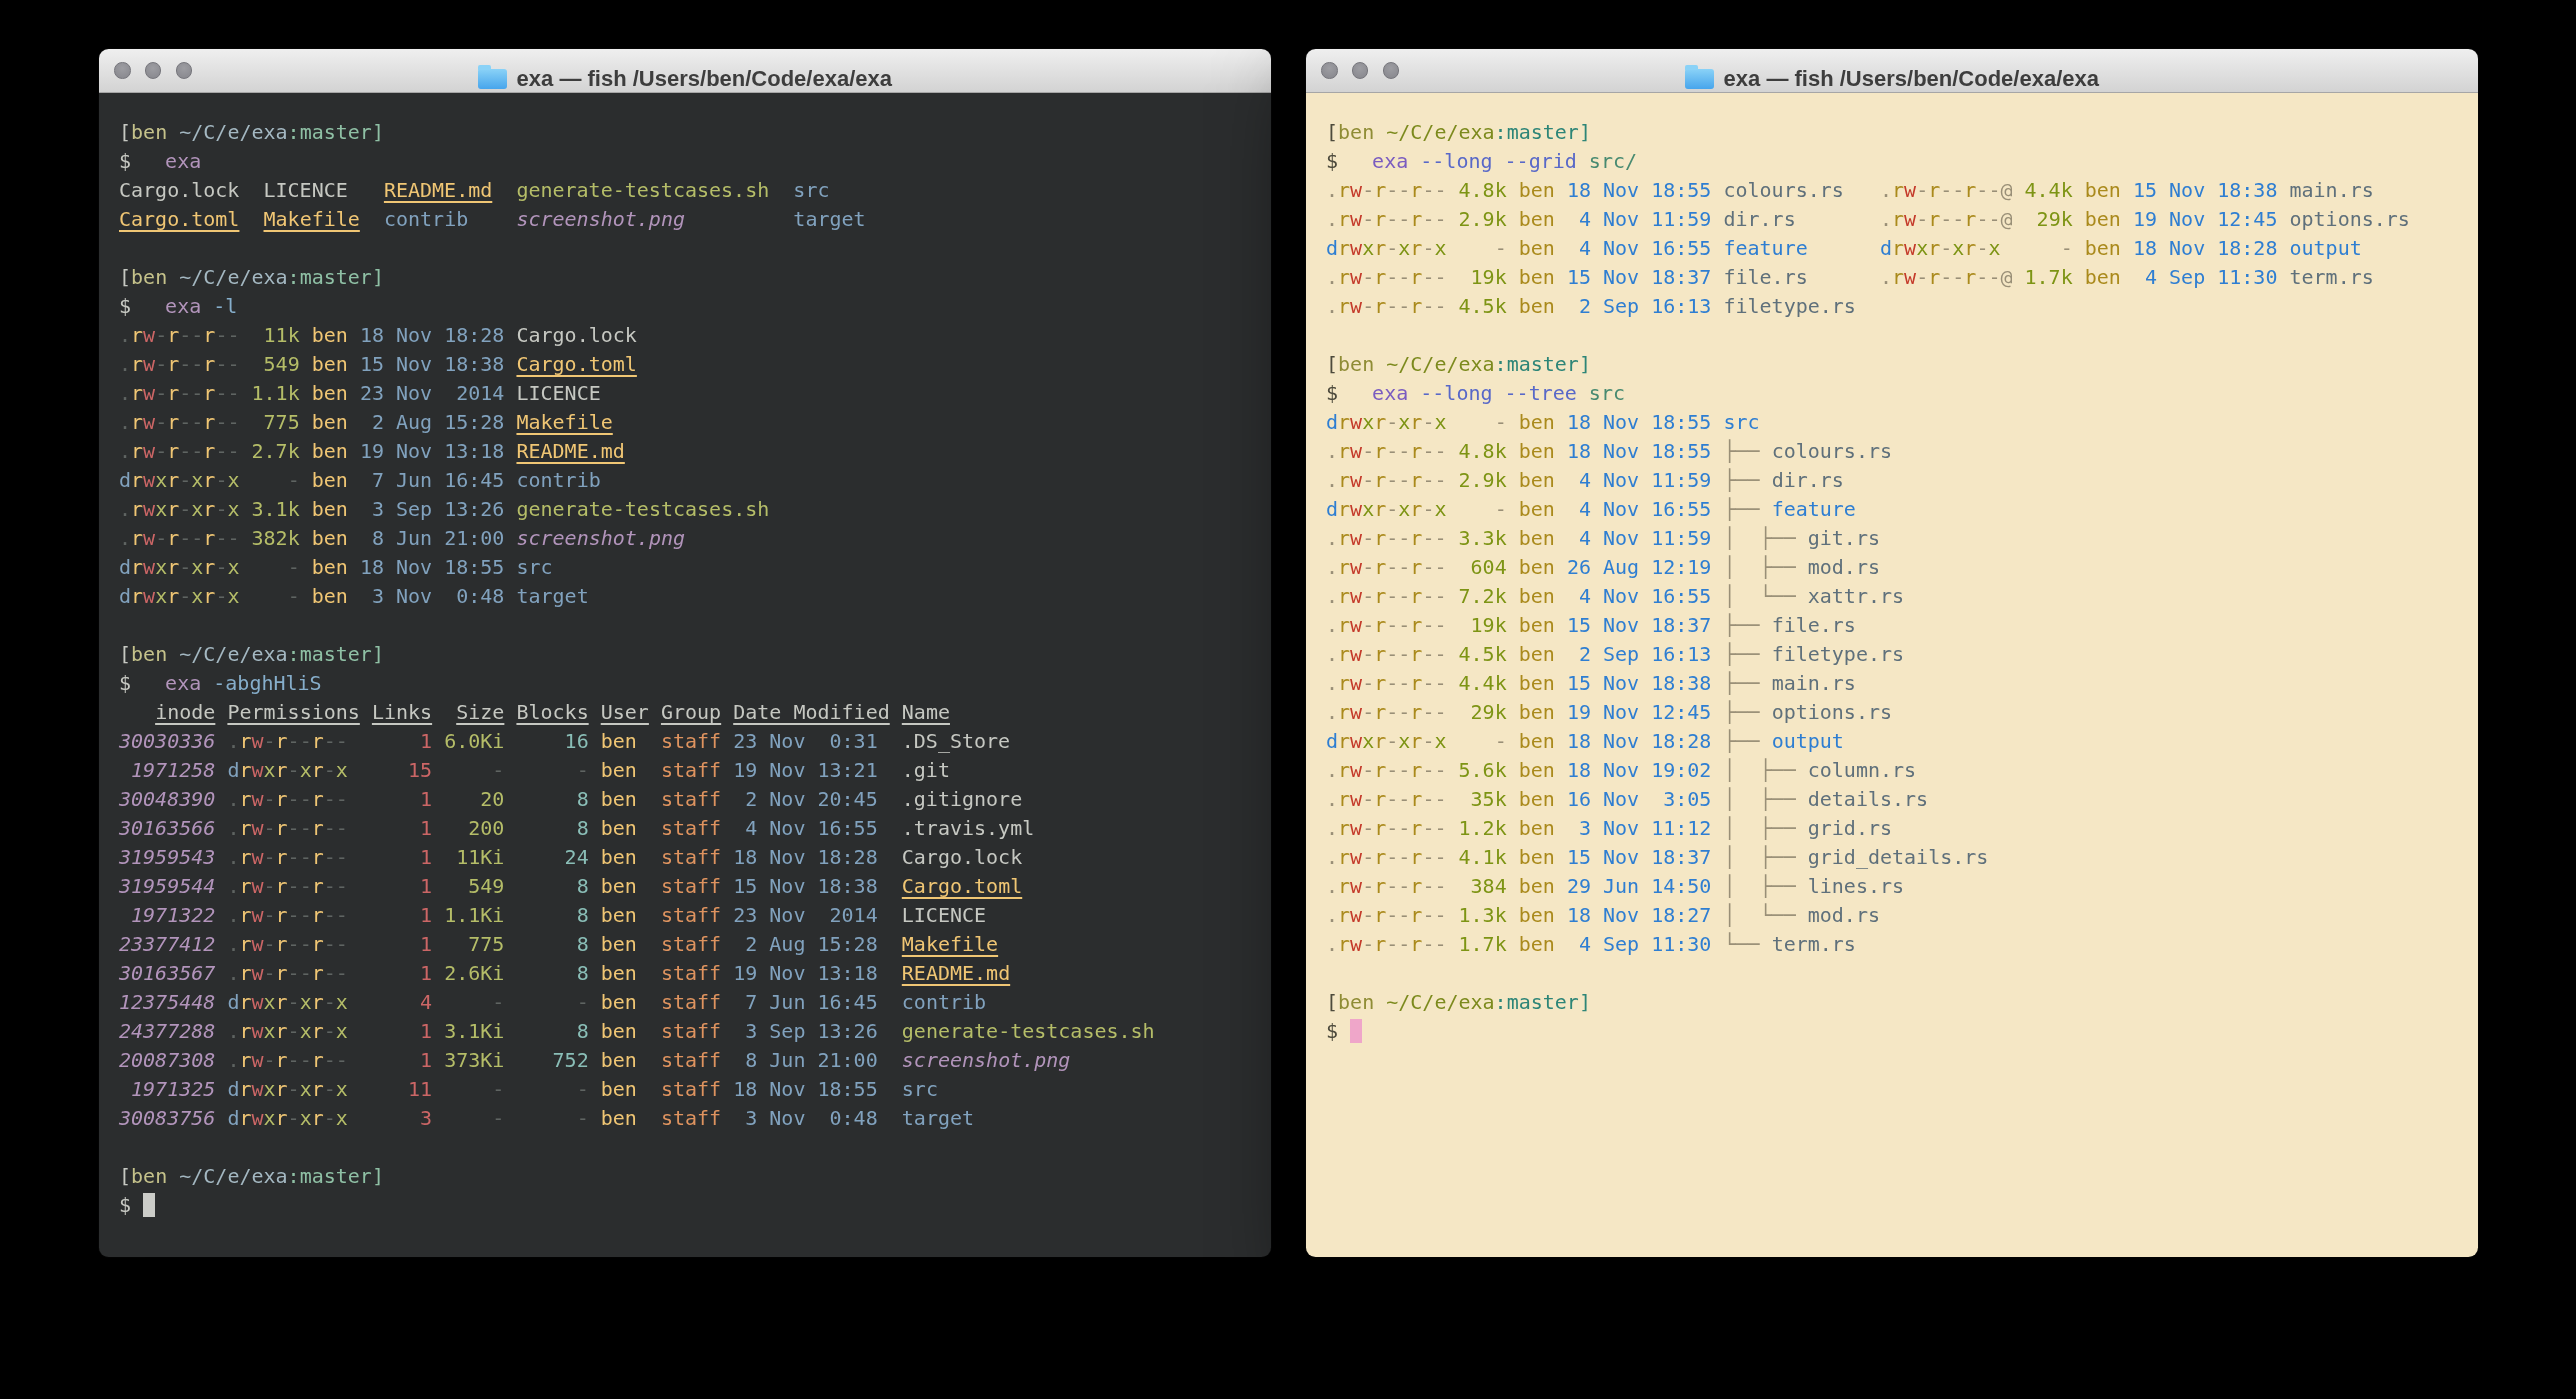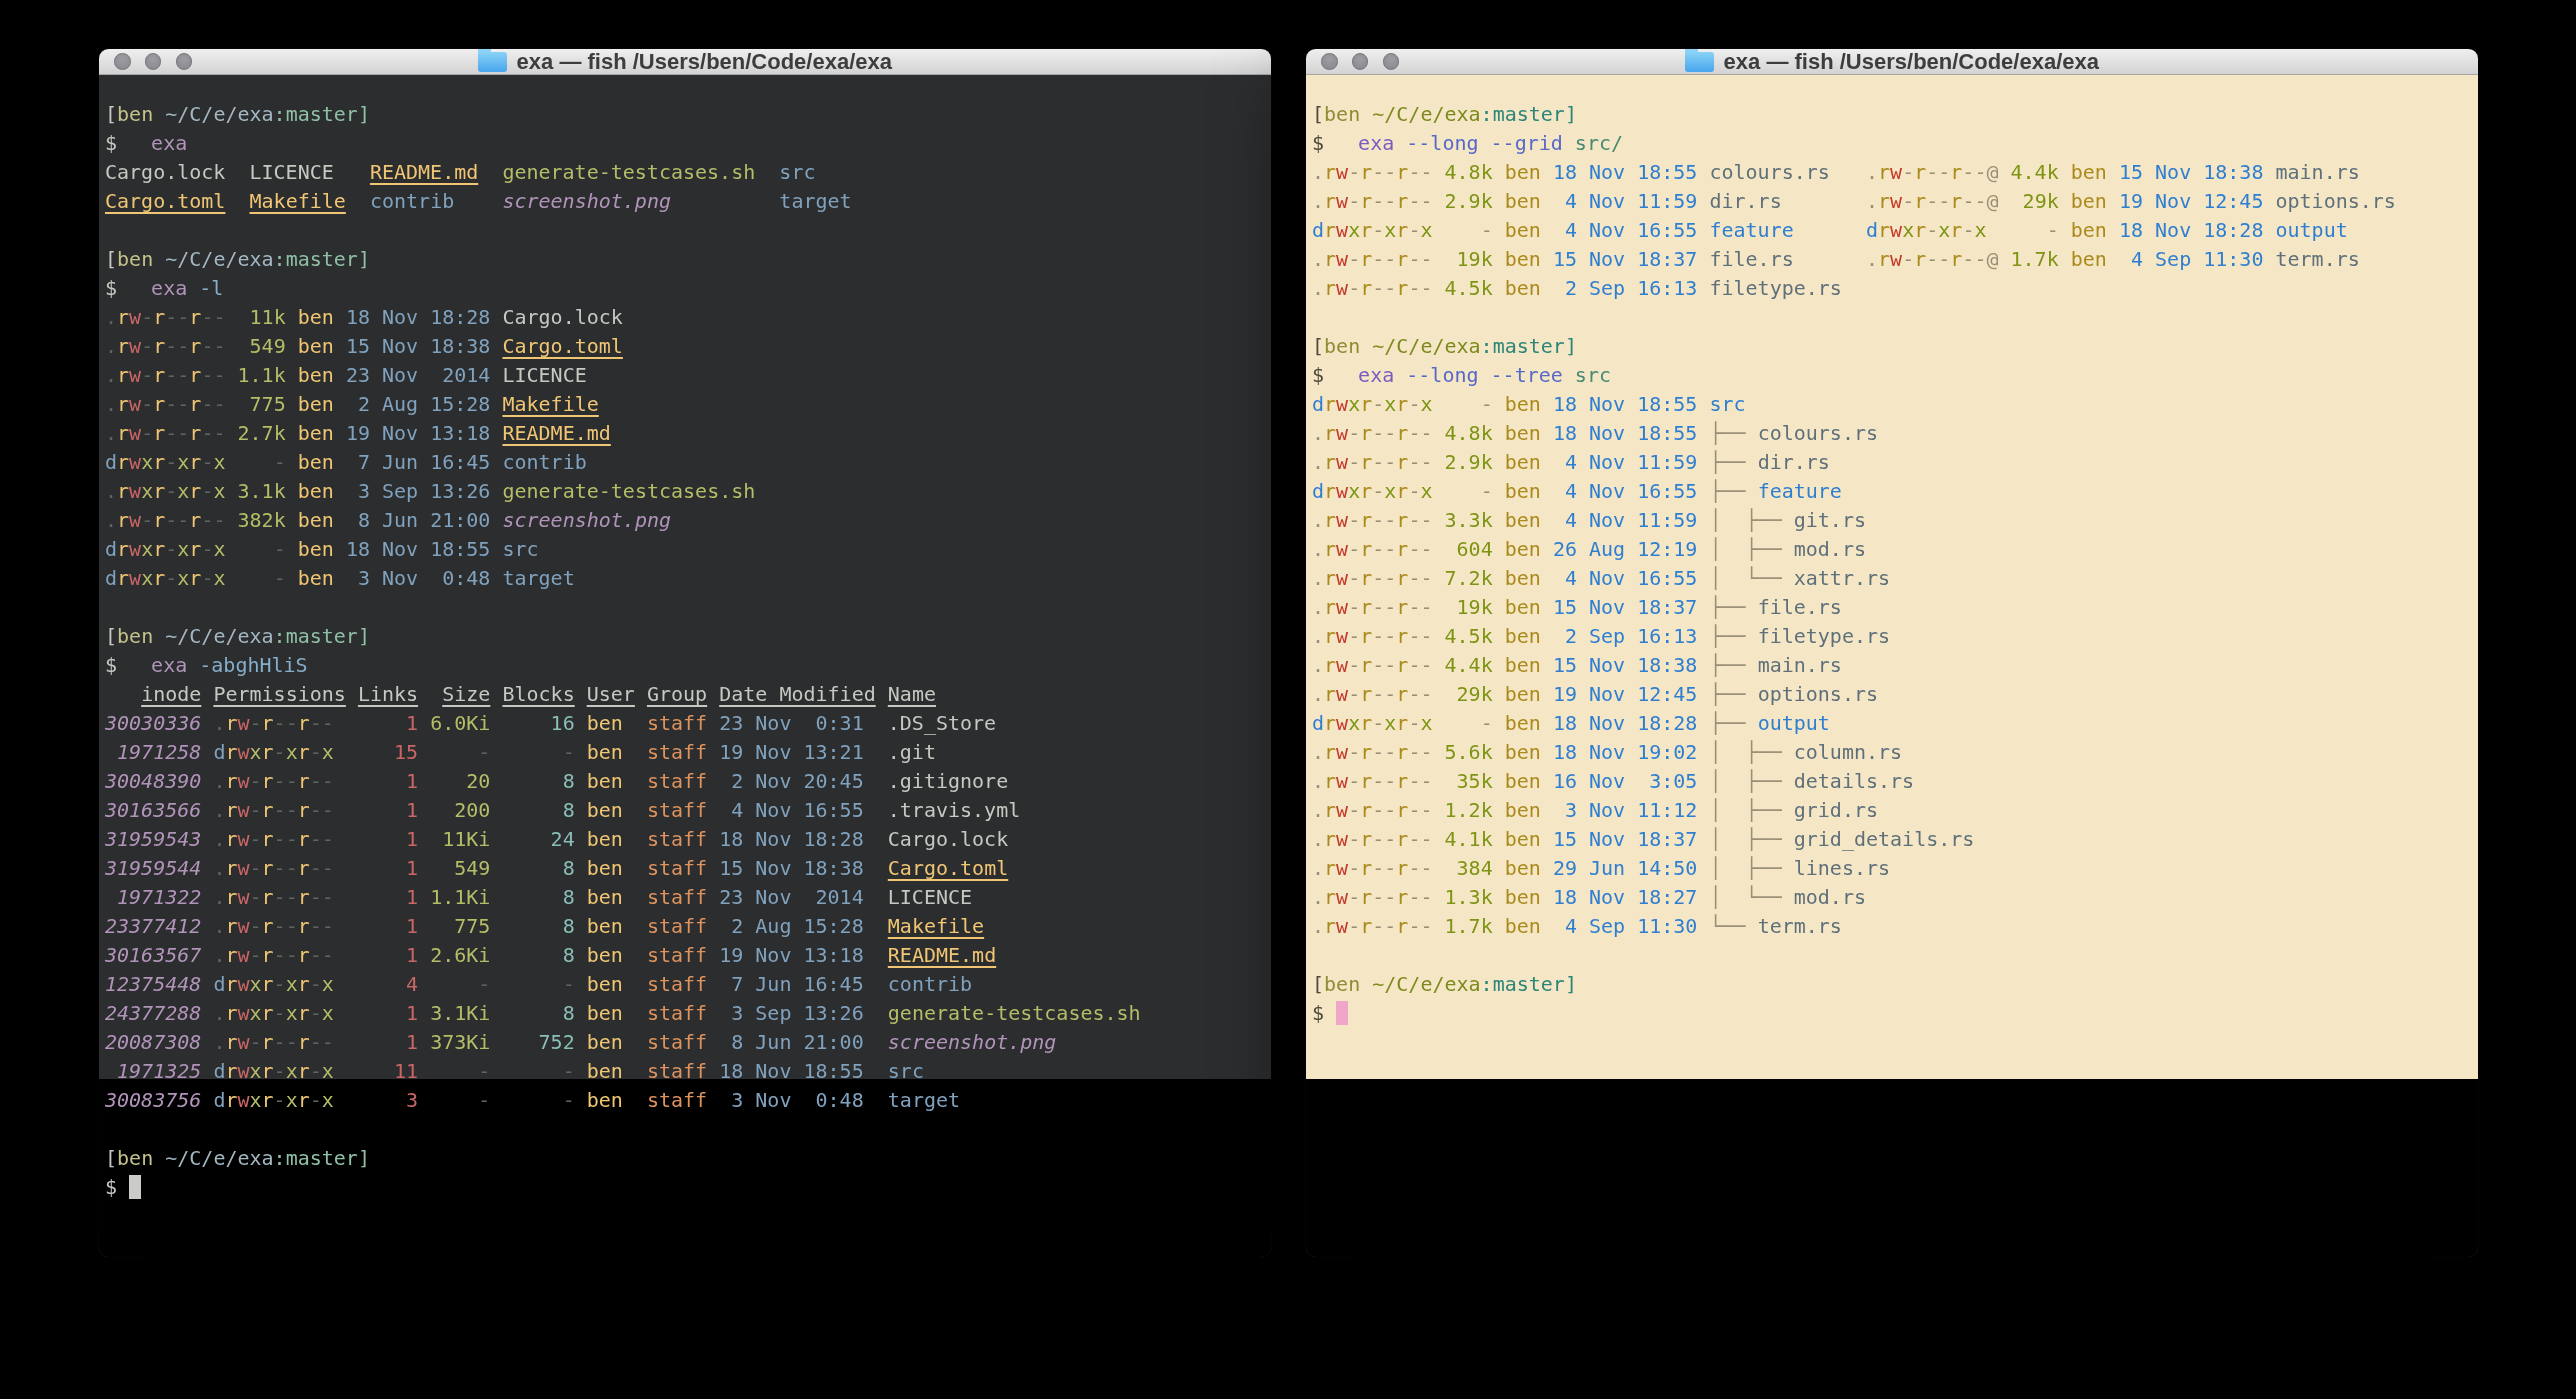--- a/index.html
+++ b/index.html
@@ -7,42 +7,42 @@
 
   .window {
     position:absolute; top:49px; width:1172px; height:1208px;
     border-radius:9.6px; overflow:hidden;
     box-shadow:0 33px 86px rgba(0,0,0,.75), 0 0 1px rgba(255,255,255,.25);
   }
   .window.left  { left:99px; }
   .window.right { left:1306px; }
 
   .titlebar {
-    height:26px; position:relative;
+    height:44px; position:relative;
     background:linear-gradient(#efefef, #d3d3d3);
     border-bottom:1px solid #a6a6a6;
-    display:flex; align-items:flex-start; justify-content:center;
+    display:flex; align-items:flex-end; justify-content:center;
   }
   .lights { position:absolute; left:15.3px; top:0; height:100%; display:flex; align-items:center; gap:14.4px; }
   .light {
     width:16.3px; height:16.3px; border-radius:50%;
     background:radial-gradient(circle at 50% 35%, #9d9da2, #86868c);
     border:1px solid #76767c;
   }
   .titletext {
     display:flex; align-items:center; gap:9.6px;
     font-family:"Liberation Sans", sans-serif; font-size:22px; font-weight:bold; color:#3d3d3d;
   }
   .folder { width:29px; height:20px; position:relative; border-radius:1.9px 2.9px 2.9px 2.9px;
     background:linear-gradient(#8ad2f7, #47a5ec); }
   .folder::before { content:""; position:absolute; top:-3.8px; left:0; width:12.5px; height:4.8px;
     background:#8ad2f7; border-radius:1.9px 1.9px 0 0; }
 
   .term {
-    height:1004px; padding:25px 6px;
+    height:1164px; padding:25px 20px;
     background:var(--bg);
     font-family:"DejaVu Sans Mono", monospace;
     font-size:20px; line-height:29px; white-space:pre;
   }
   .tl { height:29px; }
 
   .c-f  { color:var(--f); }
   .c-m  { color:var(--m); }
   .c-y  { color:var(--y); }
   .c-r  { color:var(--r); }

